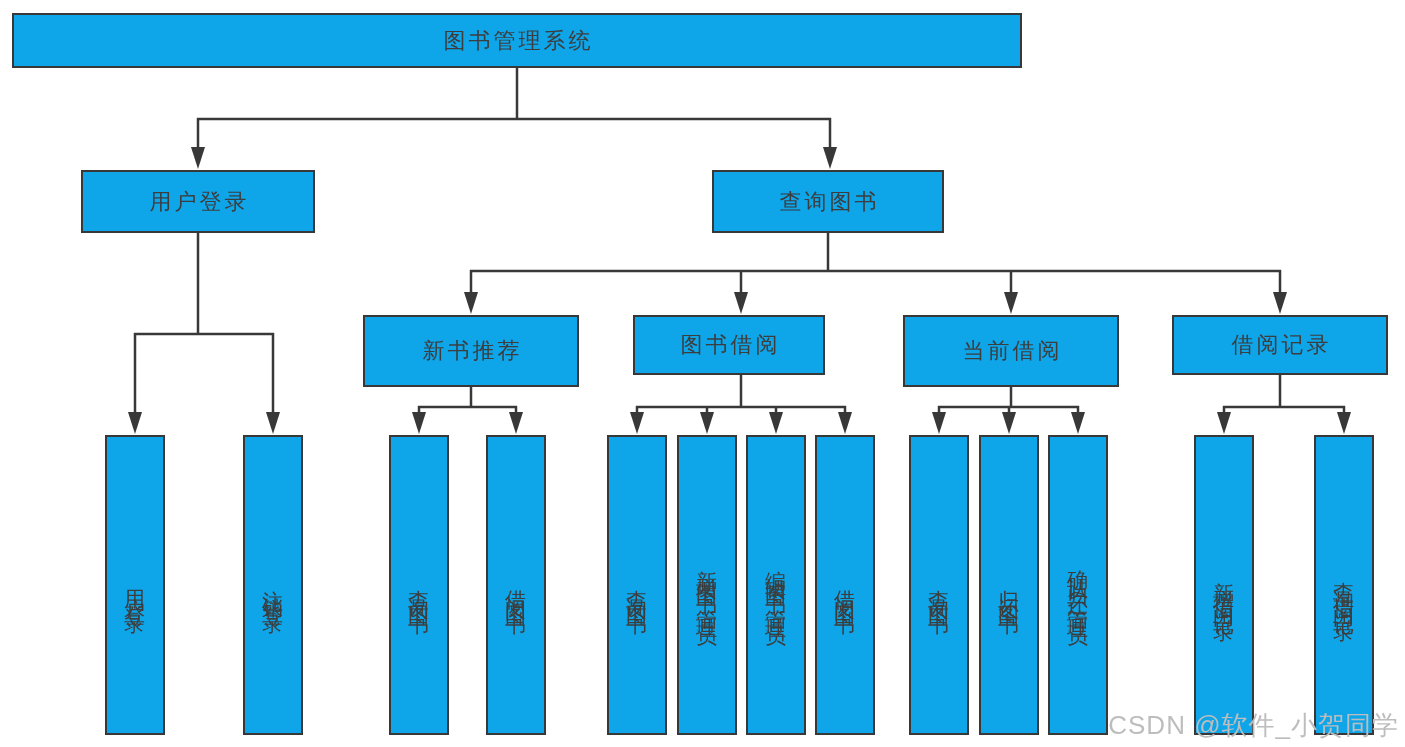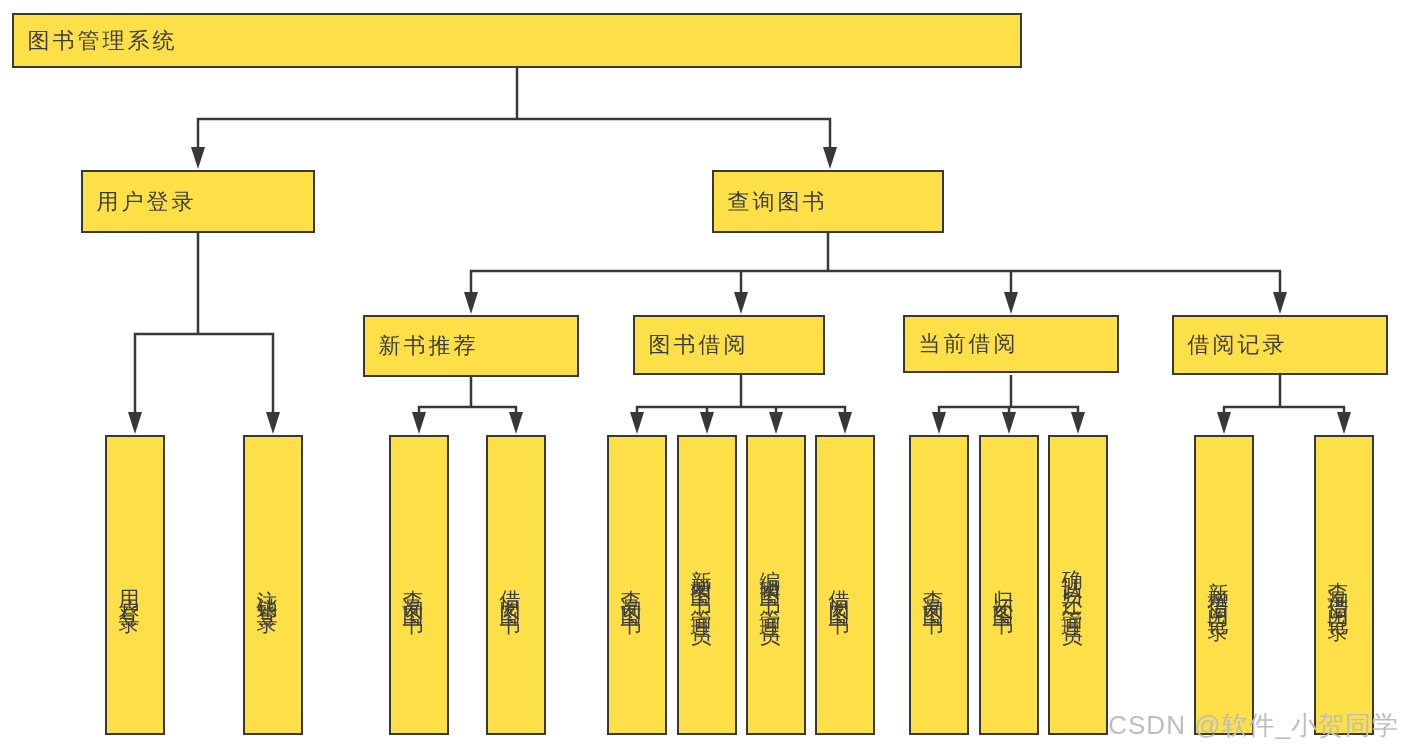--- a/index.html
+++ b/index.html
@@ -14,26 +14,25 @@
   .connectors {
     position: absolute;
     left: 0; top: 0;
     width: 1405px; height: 747px;
     pointer-events: none;
   }
   .node {
     position: absolute;
     box-sizing: border-box;
     border: 2.5px solid #383838;
-    background: #fde047;
+    background: #0ea5e9;
     display: flex;
     align-items: center;
-    justify-content: flex-start;
+    justify-content: center;
     color: #3d3d3d;
-    padding-left: 12px;
   }
   .node.h span {
     font-size: 22px;
     letter-spacing: 3px;
     white-space: nowrap;
     transform: translateX(1.5px); 
   }
   .node.v span {
     writing-mode: vertical-rl;
     text-orientation: mixed;
@@ -94,27 +93,27 @@
     <span>图书管理系统</span>
   </div>
 
   <div class="node h" style="left:81px; top:170px; width:234px; height:63px;">
     <span>用户登录</span>
   </div>
   <div class="node h" style="left:712px; top:170px; width:232px; height:63px;">
     <span>查询图书</span>
   </div>
 
-  <div class="node h" style="left:363px; top:315px; width:216px; height:62px;">
+  <div class="node h" style="left:363px; top:315px; width:216px; height:72px;">
     <span>新书推荐</span>
   </div>
   <div class="node h" style="left:633px; top:315px; width:192px; height:60px;">
     <span>图书借阅</span>
   </div>
-  <div class="node h" style="left:903px; top:315px; width:216px; height:58px;">
+  <div class="node h" style="left:903px; top:315px; width:216px; height:72px;">
     <span>当前借阅</span>
   </div>
   <div class="node h" style="left:1172px; top:315px; width:216px; height:60px;">
     <span>借阅记录</span>
   </div>
 
   <div class="node v" style="left:105px; top:435px; width:60px; height:300px;">
     <span>用户登录</span>
   </div>
   <div class="node v" style="left:243px; top:435px; width:60px; height:300px;">

